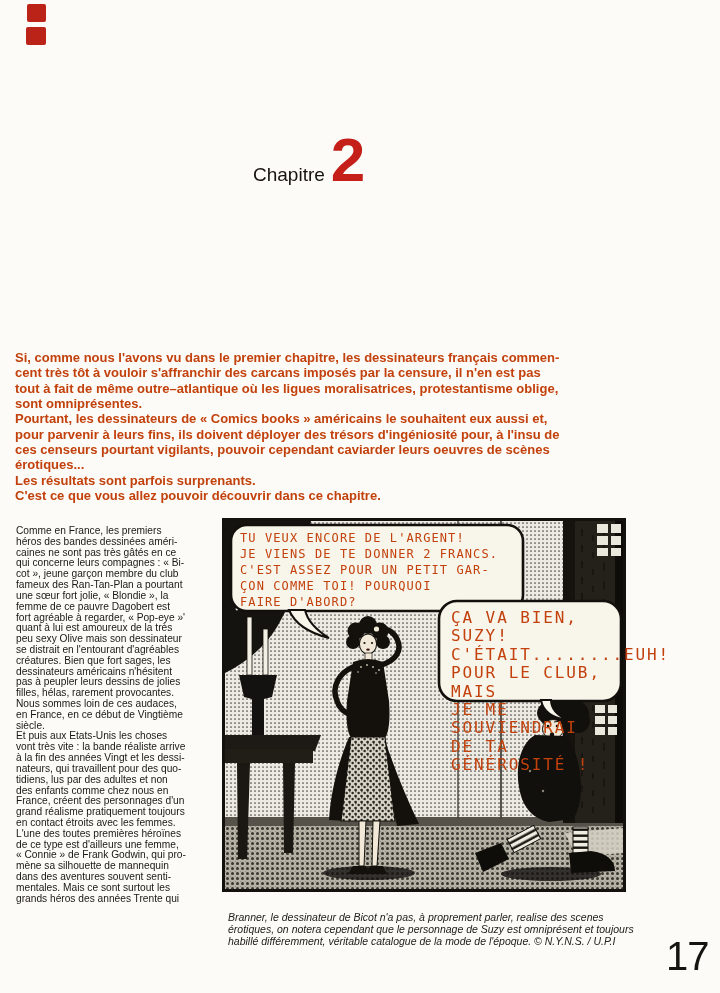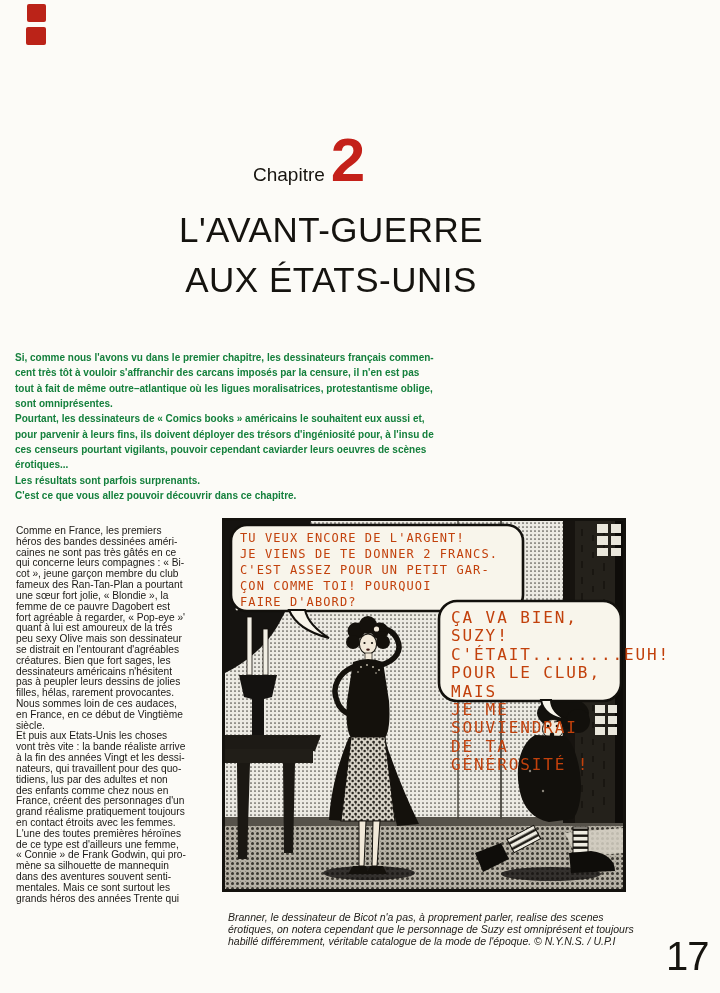--- a/index.html
+++ b/index.html
@@ -15,21 +15,21 @@
   .chapter-row{position:absolute;left:253px;top:124px;white-space:nowrap;}
   .chapter-label{font-size:19px;color:#17140f;vertical-align:baseline;}
   .chapter-number{font-size:62px;font-weight:bold;color:#c42019;vertical-align:baseline;margin-left:6px;letter-spacing:-1px;}
 
   .title-block{position:absolute;left:36px;top:205px;width:590px;text-align:center;
     font-size:35px;letter-spacing:0.5px;color:#15130f;line-height:50px;font-weight:400;}
 
   .pre{white-space:pre-line;}
 
   .intro{position:absolute;left:15px;top:350px;width:648px;
-    font-weight:bold;font-size:10px;line-height:15.35px;color:#15803d;}
+    font-weight:bold;font-size:13px;line-height:15.35px;color:#c2410c;}
 
   .left-col{position:absolute;left:0;top:526px;width:211px;
     font-size:10.2px;line-height:10.82px;color:#1a1815;margin-left:16px;}
 
   .panel{position:absolute;left:222px;top:518px;width:398px;height:368px;
     border:3px solid #14120e;background:#eceae3;}
   .panel svg{position:absolute;left:0;top:0;}
   .bubtxt{position:absolute;font-family:"DejaVu Sans Mono",monospace;color:#c2410c;}
   .bub1{left:15px;top:9px;width:286px;font-size:12px;line-height:16px;letter-spacing:1.1px;}
   .bub2{left:226px;top:88px;width:166px;font-size:16px;line-height:18.4px;letter-spacing:1.9px;}
@@ -45,24 +45,20 @@
 
 <div class="page">
 
   <div class="corner-mark mark1"></div>
   <div class="corner-mark mark2"></div>
 
   <div class="chapter-row">
     <span class="chapter-label">Chapitre</span><span class="chapter-number">2</span>
   </div>
 
-  <div class="title-block">
-    <div>L'AVANT-GUERRE</div>
-    <div>AUX ÉTATS-UNIS</div>
-  </div>
 
   <div class="intro pre">Si, comme nous l'avons vu dans le premier chapitre, les dessinateurs français commen-
 cent très tôt à vouloir s'affranchir des carcans imposés par la censure, il n'en est pas
 tout à fait de même outre–atlantique où les ligues moralisatrices, protestantisme oblige,
 sont omniprésentes.
 Pourtant, les dessinateurs de « Comics books » américains le souhaitent eux aussi et,
 pour parvenir à leurs fins, ils doivent déployer des trésors d'ingéniosité pour, à l'insu de
 ces censeurs pourtant vigilants, pouvoir cependant caviarder leurs oeuvres de scènes
 érotiques...
 Les résultats sont parfois surprenants.

